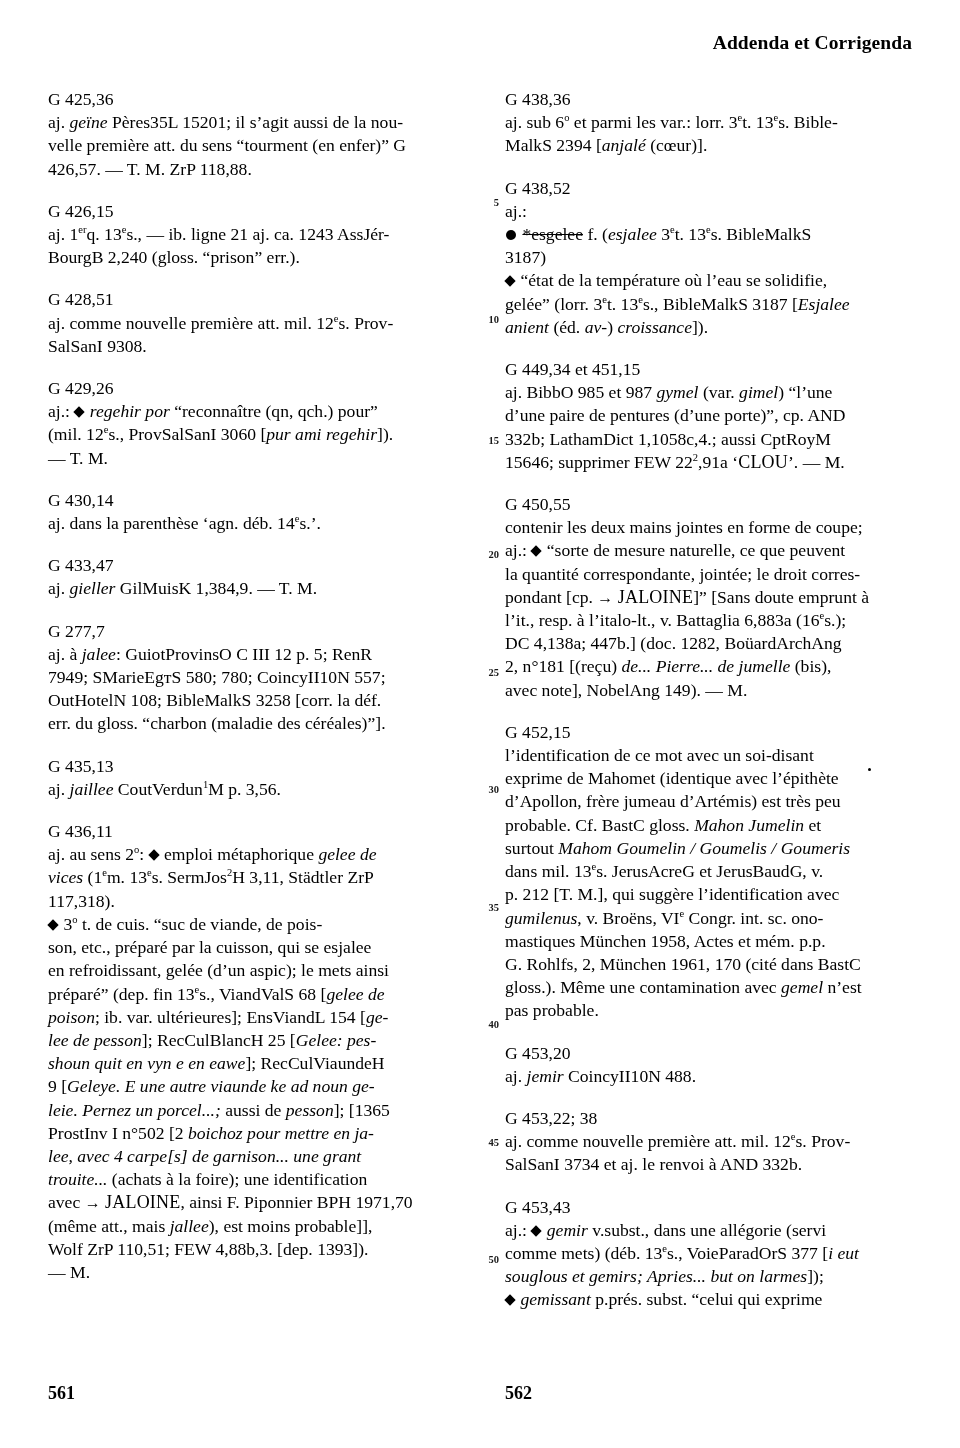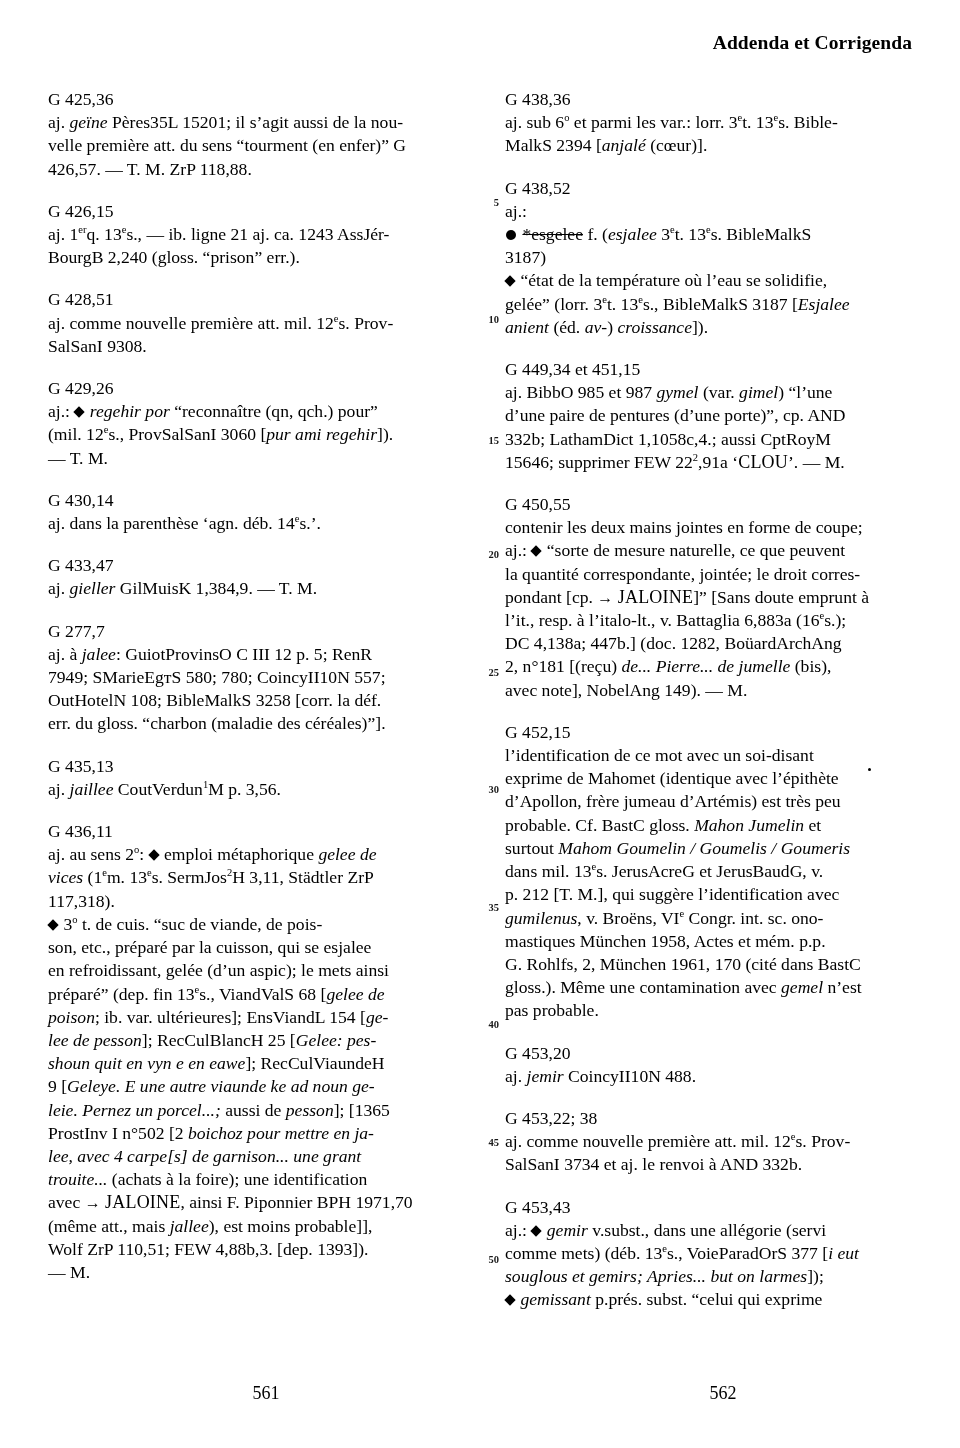--- a/index.html
+++ b/index.html
@@ -114,22 +114,21 @@
     height: 3px;
     background: #000;
     border-radius: 50%;
   }
 
   
   .folio {
     position: absolute;
     bottom: 44px;
     font-size: 18px;
-    font-weight: normal;
-    text-align: center;
+    font-weight: bold;
     width: 436px;
   }
   .folio-left  { left: 48px; }
   .folio-right { left: 505px; }
 </style>
 </head>
 <body>
 
 <div class="page">
 

